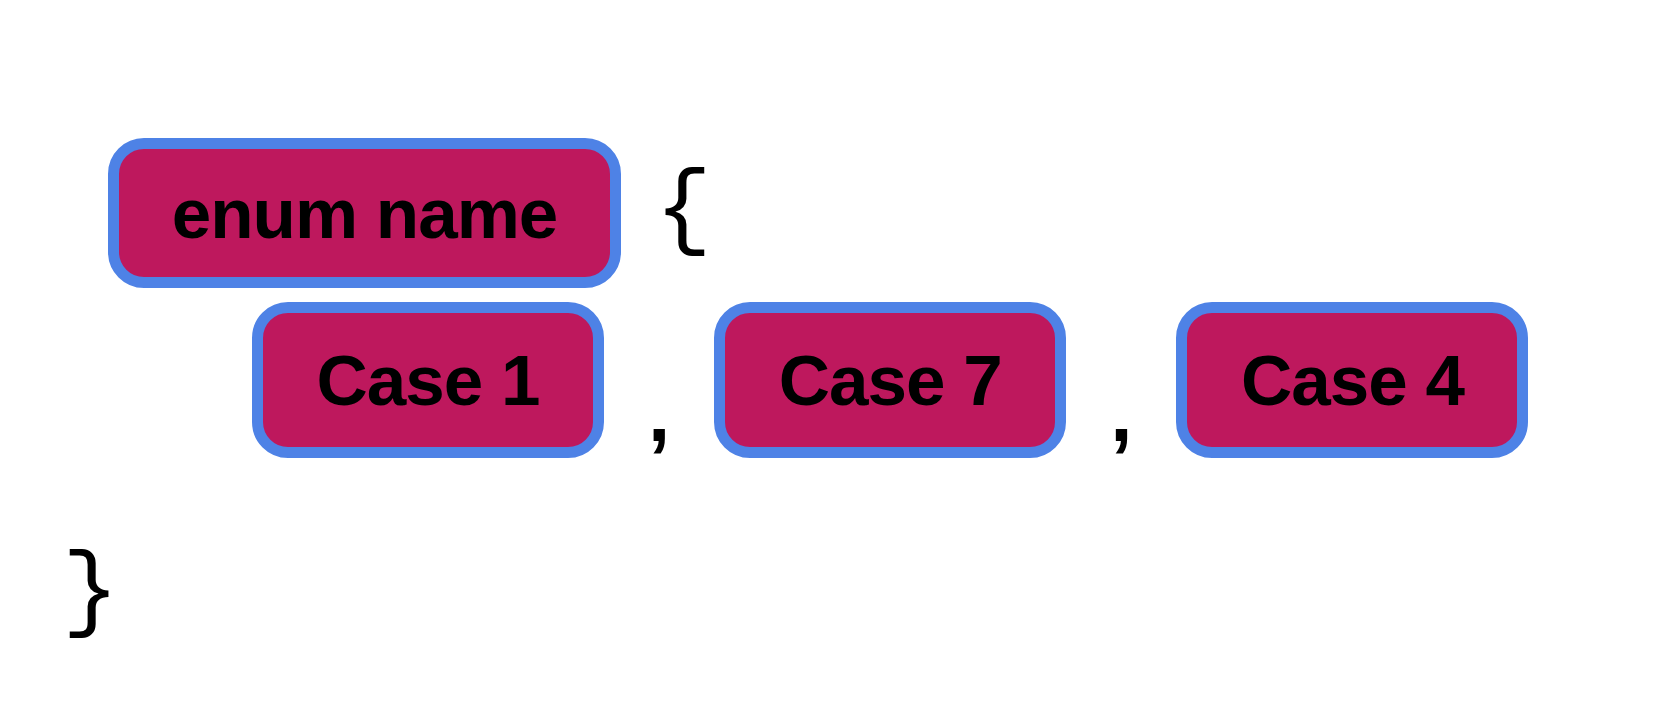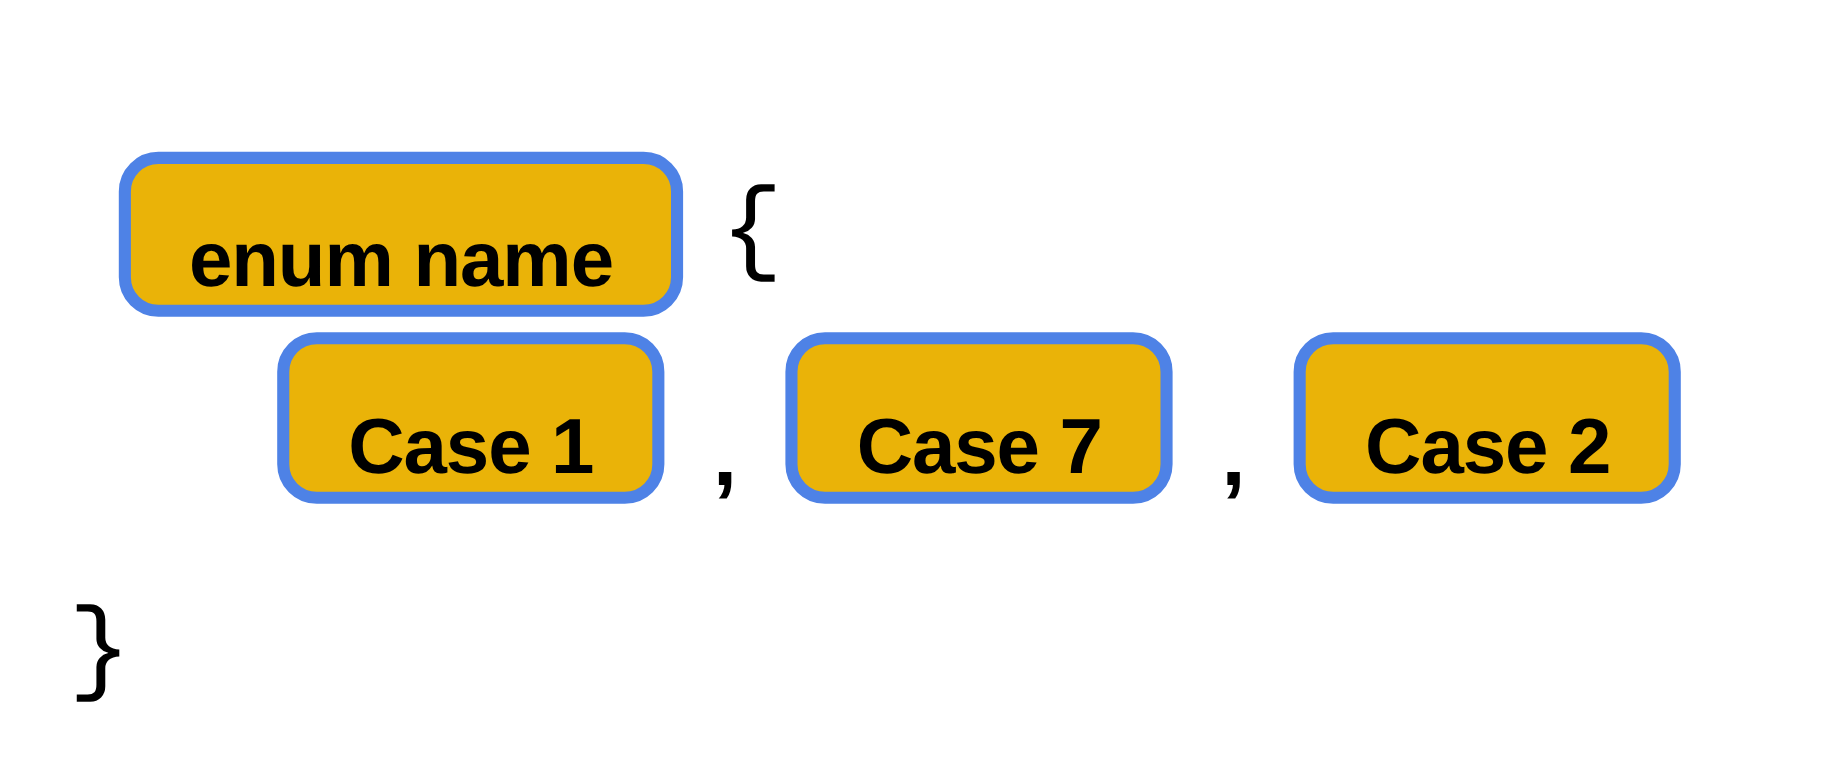--- a/index.html
+++ b/index.html
@@ -25,25 +25,25 @@
   }
   .row {
     position: absolute;
     display: flex;
     align-items: center;
   }
   .row1 { left: 62px; top: 138px; height: 150px; }
   .kw { position: relative; top: 22px; }
   .pill {
     box-sizing: border-box;
-    background: #eab308;
+    background: #be185d;
     border: 11px solid #4e82e6;
     border-radius: 36px;
     display: flex;
-    align-items: flex-end;
+    align-items: center;
     justify-content: center;
     flex: 0 0 auto;
   }
   .pill-name { width: 513px; height: 150px; margin-left: 46px; }
   .pill-label {
     font-weight: 700;
     font-size: 71px;
     color: #000000;
     letter-spacing: -1px;
     white-space: nowrap;
@@ -77,21 +77,21 @@
   <div class="row row2">
     <div class="pill pill-case">
       <span class="pill-label">Case 1</span>
     </div>
     <span class="comma">,</span>
     <div class="pill pill-case">
       <span class="pill-label">Case 7</span>
     </div>
     <span class="comma">,</span>
     <div class="pill pill-case">
-      <span class="pill-label">Case 2</span>
+      <span class="pill-label">Case 4</span>
     </div>
   </div>
 
   <div class="row row3">
     <span class="mono">}</span>
   </div>
 
 </div>
 
 </body></html>

